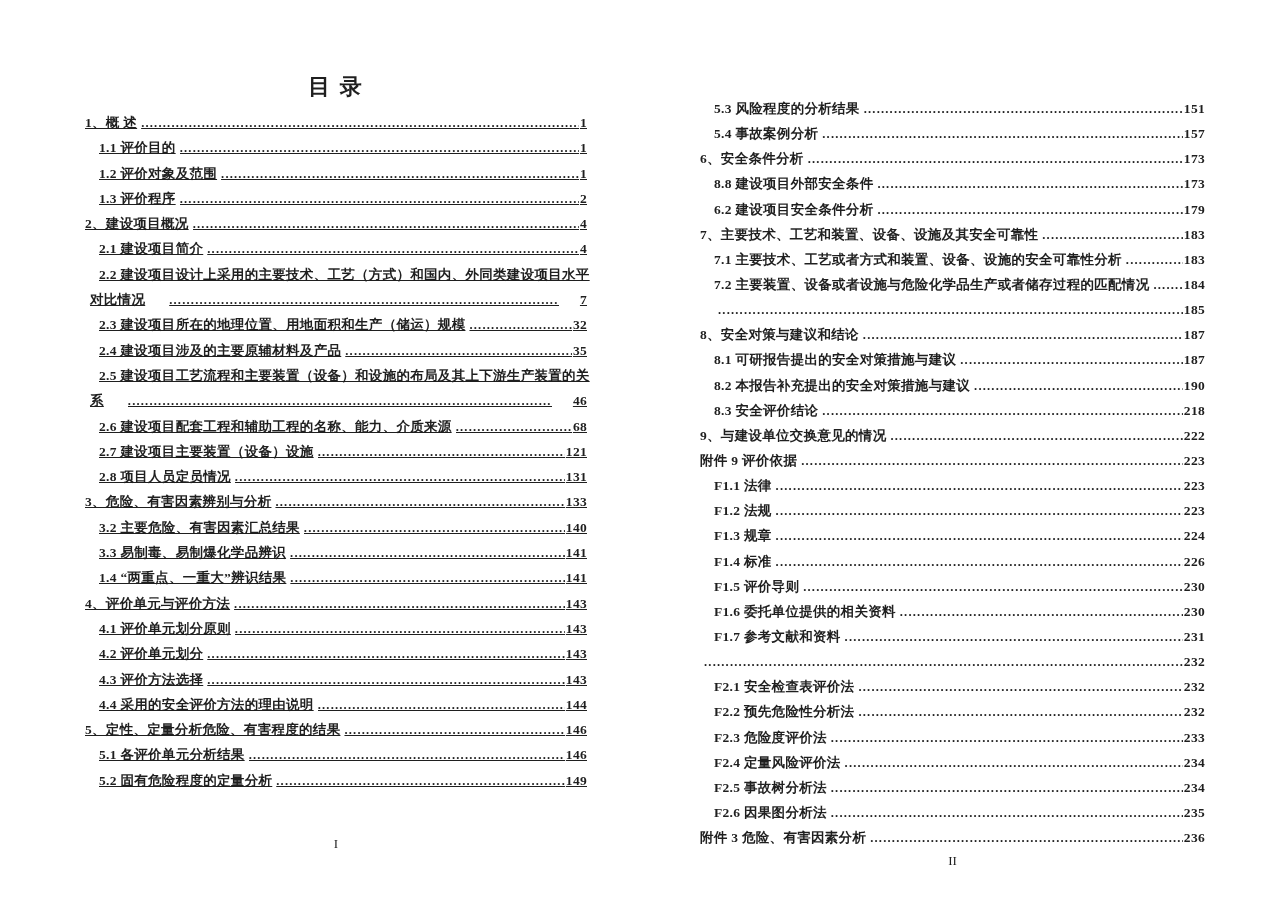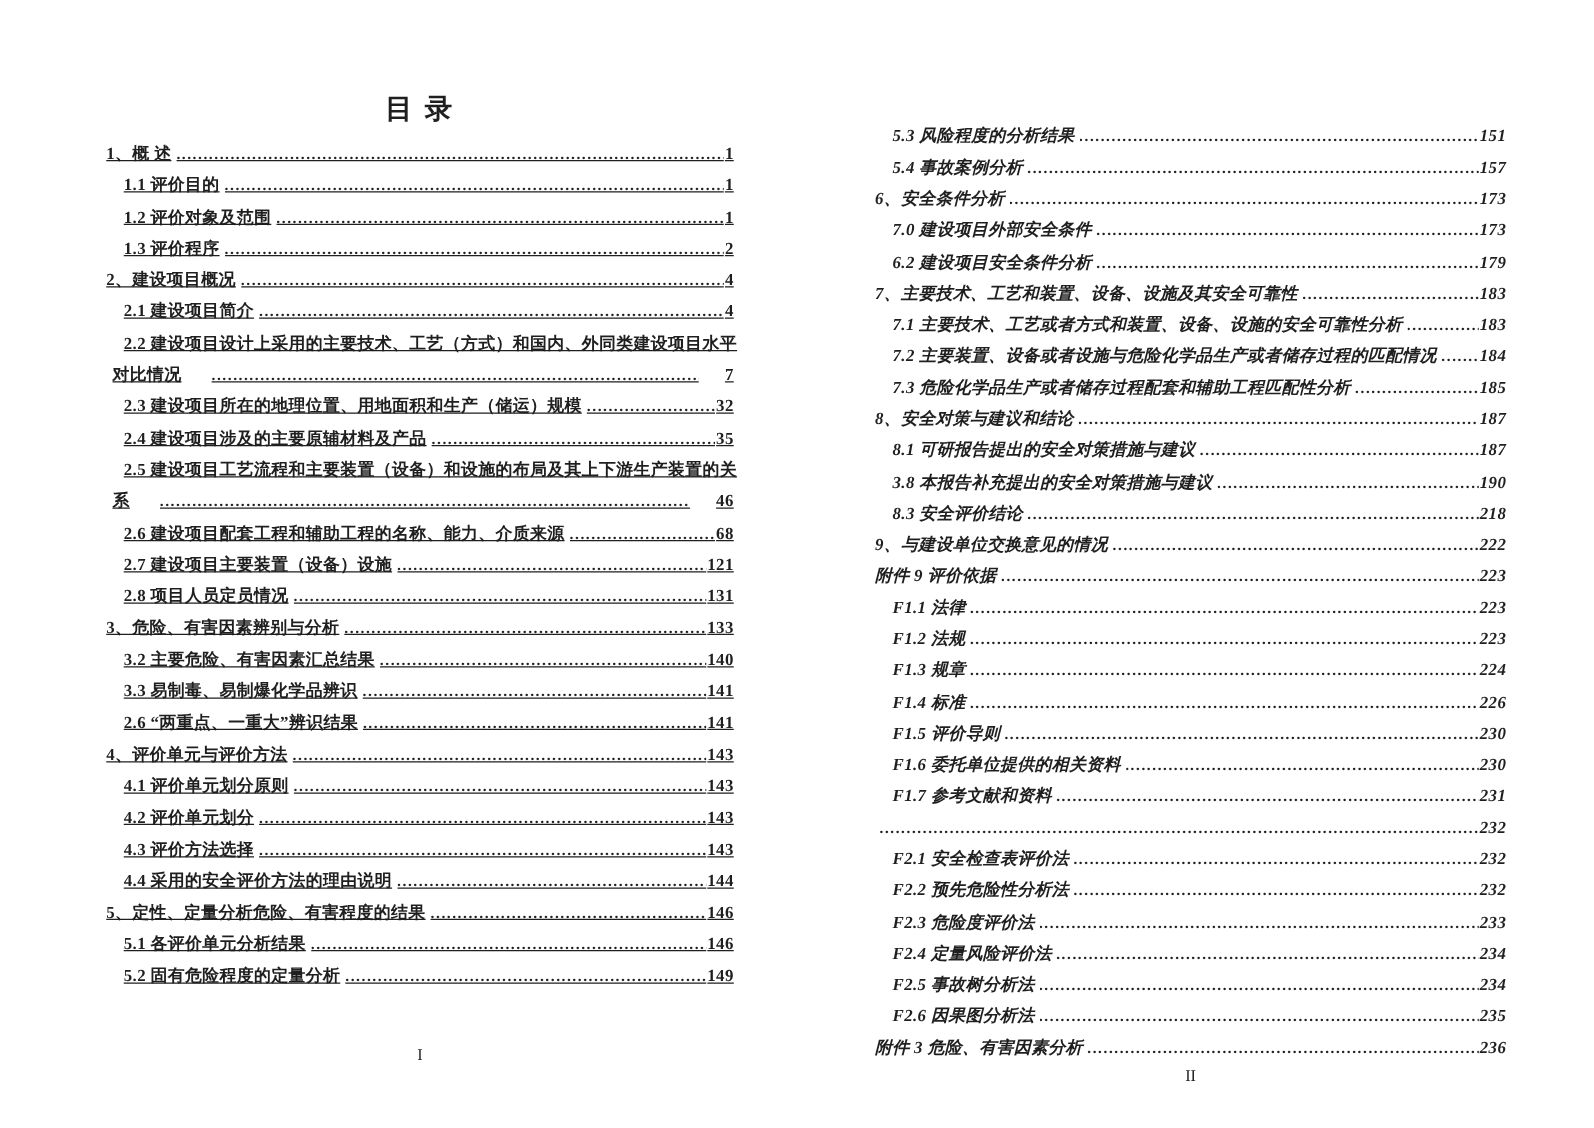--- a/index.html
+++ b/index.html
@@ -35,21 +35,21 @@
     letter-spacing: 2px;
     color: #1f1f1f;
   }
 
   .entries {
     position: absolute;
     left: 0;
     right: 0;
   }
   #left-entries  { top: 110px; text-decoration: underline; }
-  #right-entries { top: 96px; font-style: italic; }
+  #right-entries { top: 96px; }
 
   .toc-row {
     display: flex;
     align-items: baseline;
     font-size: 13.5px;
     font-weight: bold;
     letter-spacing: 0.3px;
     white-space: nowrap;
   }
   #left-page  .toc-row { height: 25.3px; line-height: 25.3px; }
@@ -181,21 +181,21 @@
           <span class="lbl">3.2 主要危险、有害因素汇总结果</span>
           <span class="dots"></span>
           <span class="pg">140</span>
         </div>
         <div class="toc-row lvl1">
           <span class="lbl">3.3 易制毒、易制爆化学品辨识</span>
           <span class="dots"></span>
           <span class="pg">141</span>
         </div>
         <div class="toc-row lvl1">
-          <span class="lbl">2.6 “两重点、一重大”辨识结果</span>
+          <span class="lbl">1.4 “两重点、一重大”辨识结果</span>
           <span class="dots"></span>
           <span class="pg">141</span>
         </div>
         <div class="toc-row lvl0">
           <span class="lbl">4、评价单元与评价方法</span>
           <span class="dots"></span>
           <span class="pg">143</span>
         </div>
         <div class="toc-row lvl1">
           <span class="lbl">4.1 评价单元划分原则</span>
@@ -247,21 +247,21 @@
           <span class="lbl">5.4 事故案例分析</span>
           <span class="dots"></span>
           <span class="pg">157</span>
         </div>
         <div class="toc-row lvl0">
           <span class="lbl">6、安全条件分析</span>
           <span class="dots"></span>
           <span class="pg">173</span>
         </div>
         <div class="toc-row lvl1">
-          <span class="lbl">7.0 建设项目外部安全条件</span>
+          <span class="lbl">8.8 建设项目外部安全条件</span>
           <span class="dots"></span>
           <span class="pg">173</span>
         </div>
         <div class="toc-row lvl1">
           <span class="lbl">6.2 建设项目安全条件分析</span>
           <span class="dots"></span>
           <span class="pg">179</span>
         </div>
         <div class="toc-row lvl0">
           <span class="lbl">7、主要技术、工艺和装置、设备、设施及其安全可靠性</span>
@@ -272,36 +272,35 @@
           <span class="lbl">7.1 主要技术、工艺或者方式和装置、设备、设施的安全可靠性分析</span>
           <span class="dots"></span>
           <span class="pg">183</span>
         </div>
         <div class="toc-row lvl1">
           <span class="lbl">7.2 主要装置、设备或者设施与危险化学品生产或者储存过程的匹配情况</span>
           <span class="dots"></span>
           <span class="pg">184</span>
         </div>
         <div class="toc-row lvl1">
-          <span class="lbl">7.3 危险化学品生产或者储存过程配套和辅助工程匹配性分析</span>
           <span class="dots"></span>
           <span class="pg">185</span>
         </div>
         <div class="toc-row lvl0">
           <span class="lbl">8、安全对策与建议和结论</span>
           <span class="dots"></span>
           <span class="pg">187</span>
         </div>
         <div class="toc-row lvl1">
           <span class="lbl">8.1 可研报告提出的安全对策措施与建议</span>
           <span class="dots"></span>
           <span class="pg">187</span>
         </div>
         <div class="toc-row lvl1">
-          <span class="lbl">3.8 本报告补充提出的安全对策措施与建议</span>
+          <span class="lbl">8.2 本报告补充提出的安全对策措施与建议</span>
           <span class="dots"></span>
           <span class="pg">190</span>
         </div>
         <div class="toc-row lvl1">
           <span class="lbl">8.3 安全评价结论</span>
           <span class="dots"></span>
           <span class="pg">218</span>
         </div>
         <div class="toc-row lvl0">
           <span class="lbl">9、与建设单位交换意见的情况</span>

